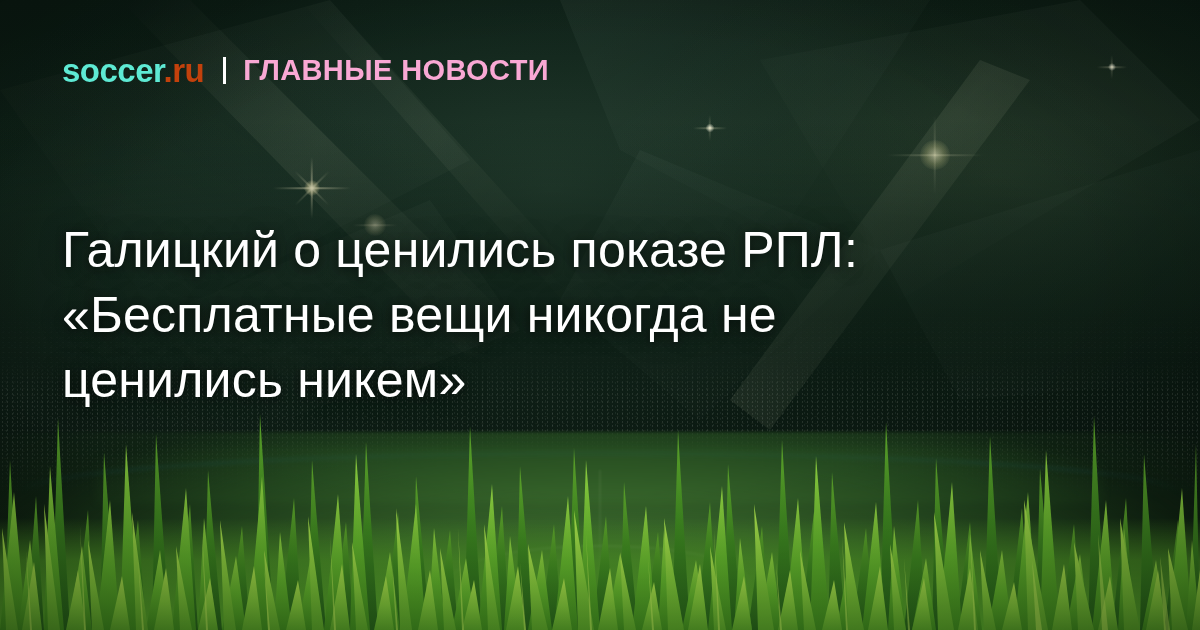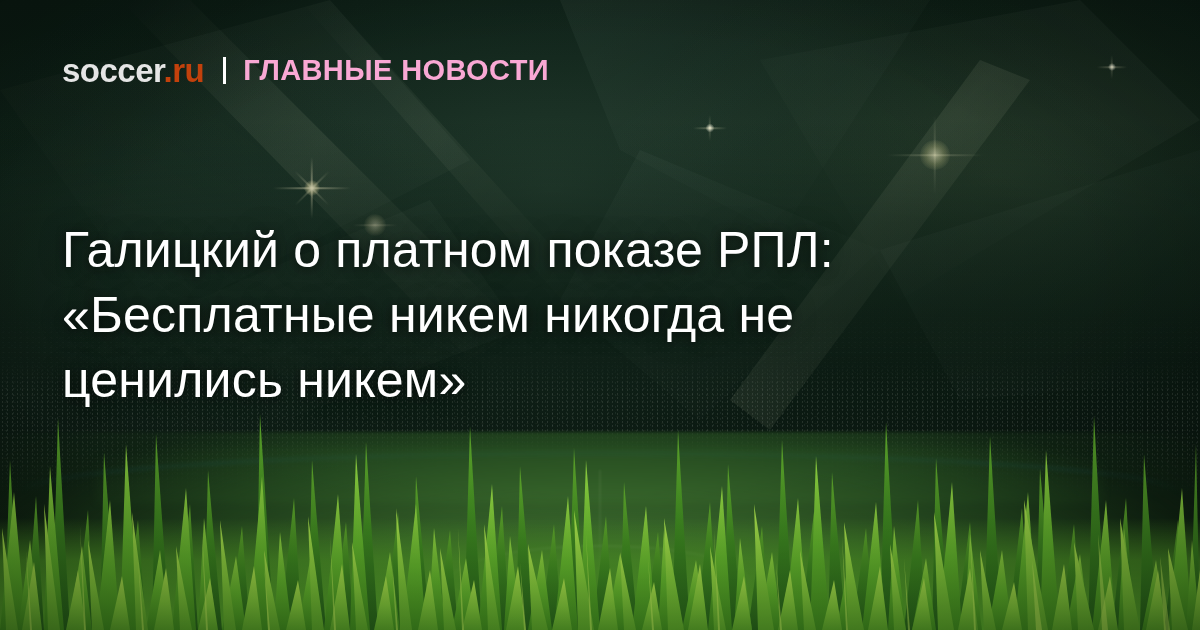--- a/index.html
+++ b/index.html
@@ -193,21 +193,21 @@
     height:40px;
     z-index:20;
   }
   .logo {
     font-size:33px;
     font-weight:bold;
     letter-spacing:-0.5px;
     line-height:1;
     white-space:nowrap;
   }
-  .logo .word { color:#e5e5e5; }
+  .logo .word { color:#5eead4; }
   .logo .tld  { color:#c2410c; }
 
   .sep {
     width:3px; height:27px;
     background:#ffffff;
     margin:0 17px 0 19px;
     flex:none;
   }
   .header-title {
     color:#f9a8d4;
@@ -534,18 +534,18 @@
 
   <div class="header">
     <div class="logo">
       <span class="word">soccer</span><span class="tld">.ru</span>
     </div>
     <div class="sep"></div>
     <div class="header-title">ГЛАВНЫЕ НОВОСТИ</div>
   </div>
 
   <div class="headline">
-    <div class="line">Галицкий о платном показе РПЛ:</div>
-    <div class="line">«Бесплатные никем никогда не</div>
+    <div class="line">Галицкий о ценились показе РПЛ:</div>
+    <div class="line">«Бесплатные вещи никогда не</div>
     <div class="line">ценились никем»</div>
   </div>
 
 </div>
 
 </body></html>

